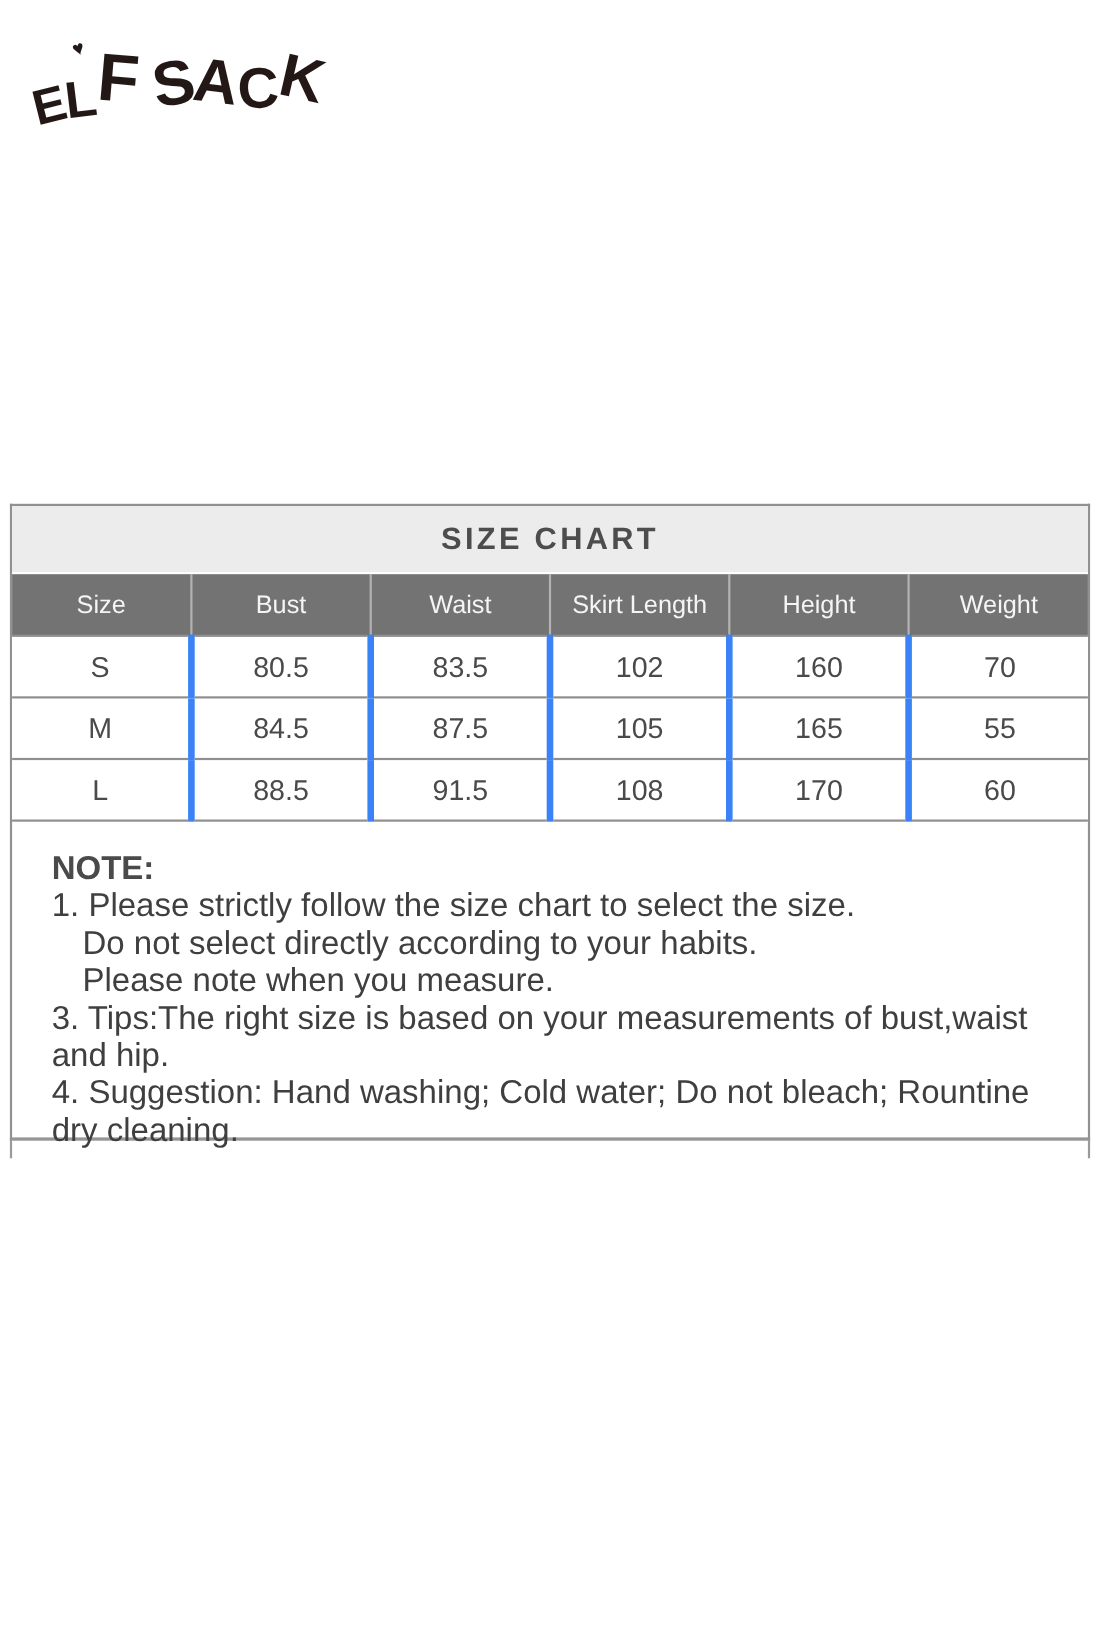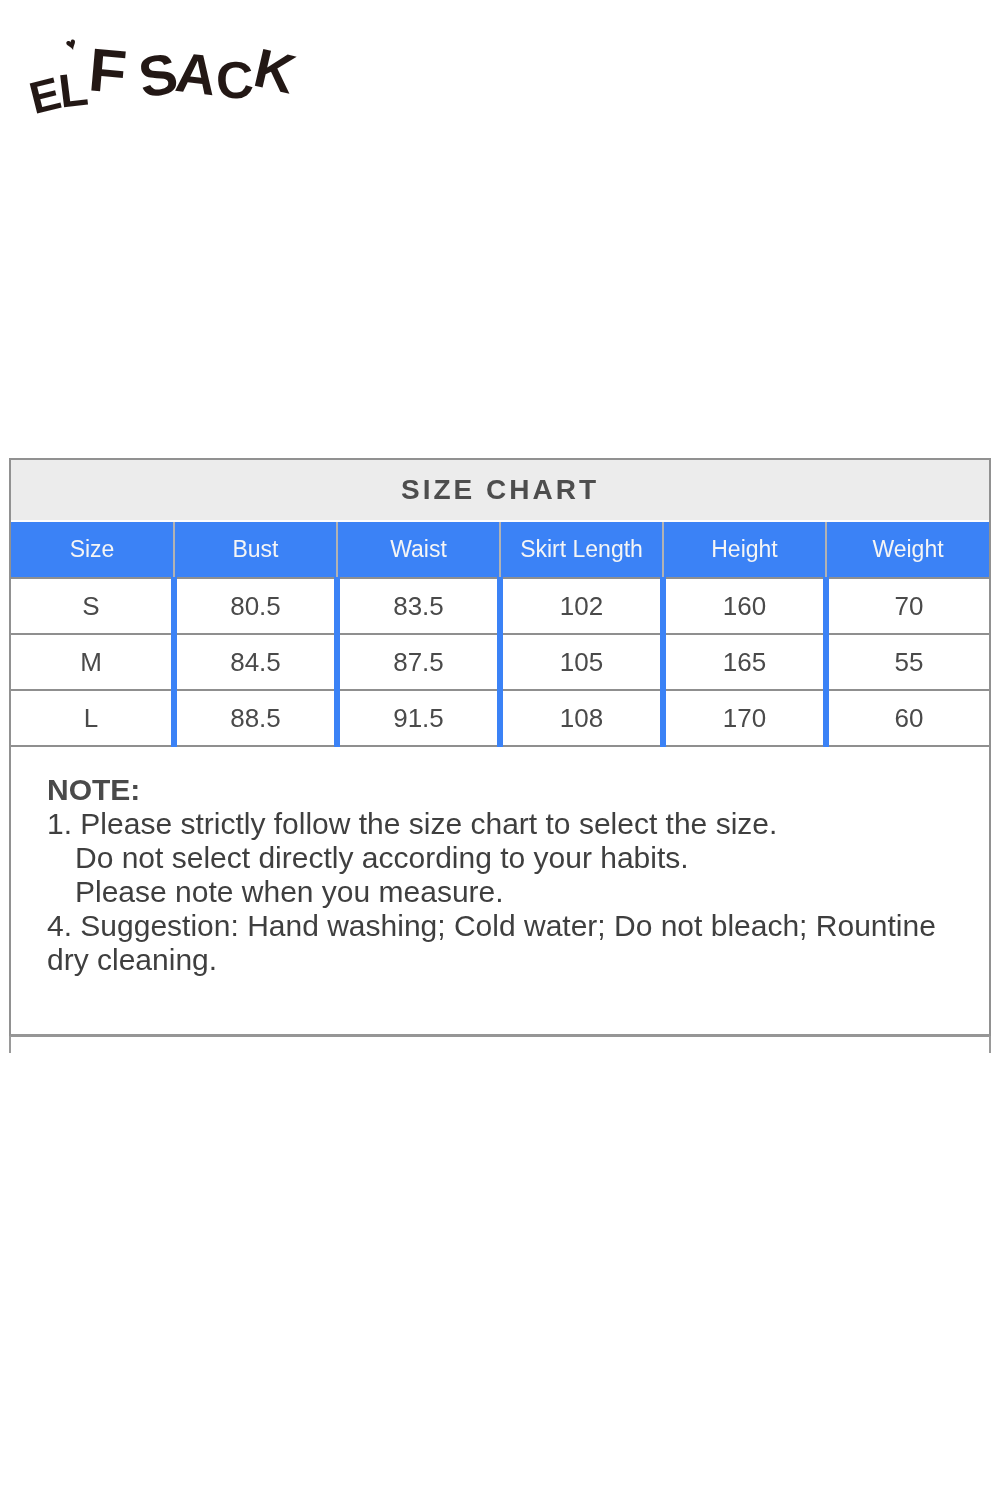--- a/index.html
+++ b/index.html
@@ -22,21 +22,21 @@
 
   
   .panel { position:absolute; left:9px; top:458px; width:982px; height:579px;
            border:2px solid #919191; border-bottom:3px solid #969696; background:#fff; }
 
   .title-band { height:62px; background:#ececec; border-bottom:2px solid #fdfdfd;
                 display:flex; align-items:center; justify-content:center;
                 font-size:28px; font-weight:bold; letter-spacing:3px; color:#4d4d4d; }
 
   table.size-table { width:100%; border-collapse:collapse; table-layout:fixed; }
-  .size-table th { background:#3b82f6; color:#f5f5f5; font-size:23px; font-weight:400;
+  .size-table th { background:#737373; color:#f5f5f5; font-size:23px; font-weight:400;
                    height:56px; border-left:2px solid #b2b2b2; border-bottom:2px solid #8f8f8f; }
   .size-table th:first-child { border-left:none; }
   .size-table td { height:56px; text-align:center; vertical-align:middle;
                    font-size:26px; color:#4a4a4a; background:#fff;
                    border-left:6px solid #3b82f6; border-bottom:2px solid #8f8f8f; }
   .size-table td:first-child { border-left:none; }
 
   
   .notes { padding:26px 20px 0 36px; color:#3f3f3f; font-size:30px; line-height:34px; }
   .notes .heading { font-weight:bold; color:#4a4a4a; }
@@ -95,18 +95,19 @@
         <td>60</td>
       </tr>
     </tbody>
   </table>
 
   <div class="notes">
     <div class="heading">NOTE:</div>
     <div class="note-line">1. Please strictly follow the size chart to select the size.</div>
     <div class="note-line indent">Do not select directly according to your habits.</div>
     <div class="note-line indent">Please note when you measure.</div>
+    <div class="note-line">3. Tips:The right size is based on your measurements of bust,waist and hip.</div>
     <div class="note-line">4. Suggestion: Hand washing; Cold water; Do not bleach; Rountine dry cleaning.</div>
   </div>
 </div>
 
 <div class="stub left"></div>
 <div class="stub right"></div>
 
 </body></html>

